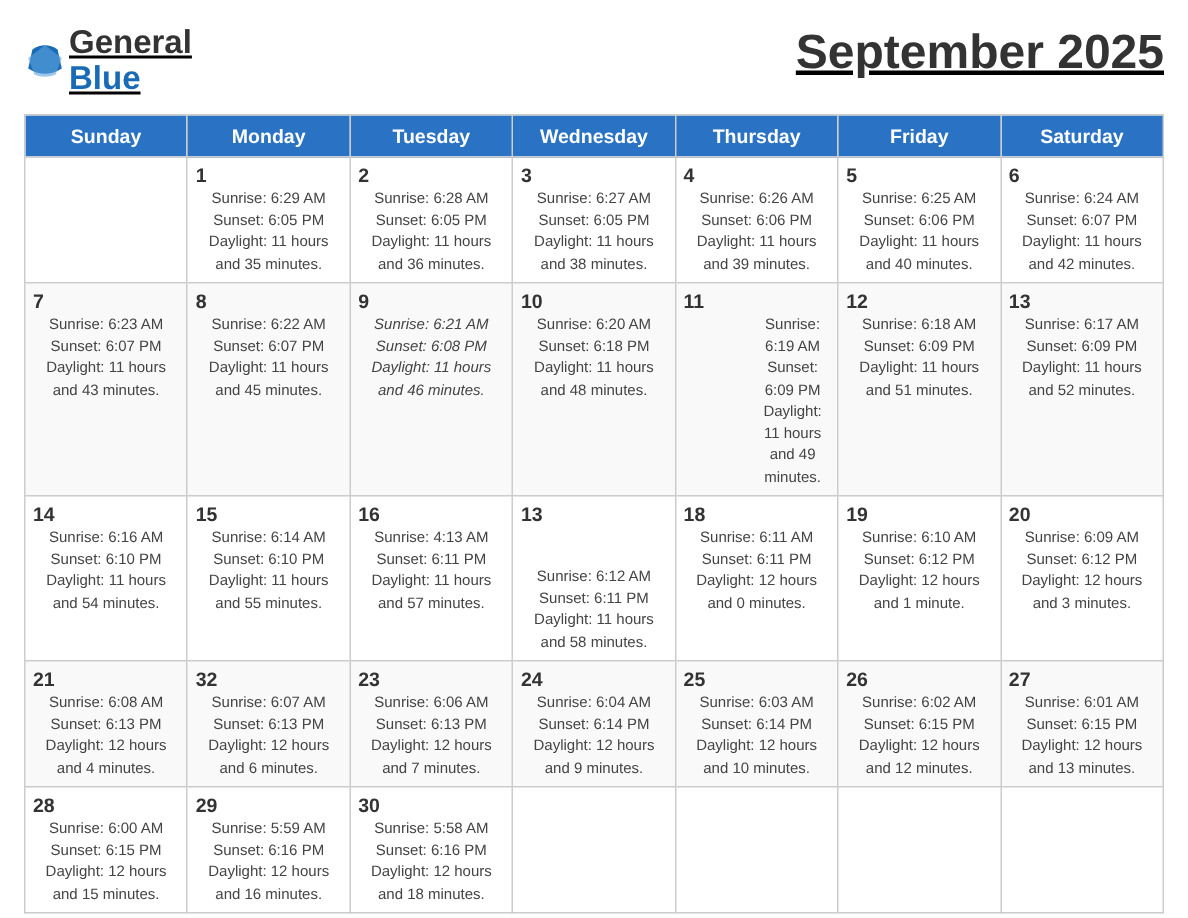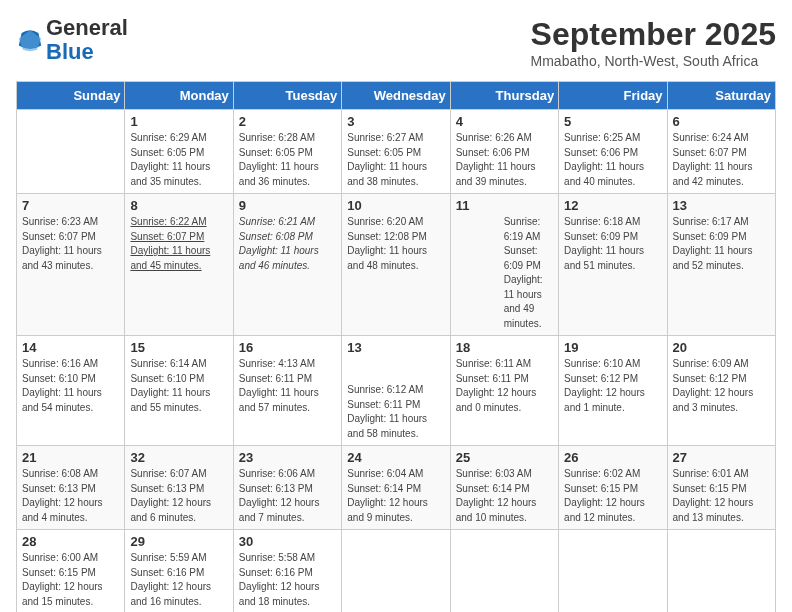--- a/index.html
+++ b/index.html
@@ -8,38 +8,40 @@
       background: #fff;
       width: 792px;
       min-height: 612px;
       padding: 16px;
     }
     .header {
       display: flex;
       justify-content: space-between;
       align-items: flex-start;
       margin-bottom: 12px;
+      text-decoration: underline;
     }
     .logo {
       display: flex;
       align-items: center;
     }
     .logo-text {
       font-size: 22px;
       font-weight: bold;
       color: #333;
       line-height: 1.1;
     }
     .logo-text .blue { color: #1a6bb5; }
     .logo-icon {
       width: 28px;
       height: 28px;
       margin-right: 2px;
     }
     .title-block {
+      text-align: right;
     }
     .month-title {
       font-size: 32px;
       font-weight: bold;
       color: #333;
     }
     .subtitle {
       font-size: 14px;
       color: #555;
     }
@@ -47,21 +49,21 @@
       width: 100%;
       border-collapse: collapse;
       table-layout: fixed;
     }
     thead tr th {
       background-color: #2a72c3;
       color: #fff;
       font-size: 13px;
       font-weight: bold;
       padding: 6px 4px;
-      text-align: right;
+      text-align: center;
       border: 1px solid #ccc;
     }
     tbody tr td {
       vertical-align: top;
       border: 1px solid #ccc;
       padding: 4px 5px;
       font-size: 10.5px;
       color: #333;
       height: 80px;
     }
@@ -69,20 +71,21 @@
       font-size: 13px;
       font-weight: bold;
       color: #333;
       display: block;
       margin-bottom: 2px;
     }
     .day-info {
       font-size: 10px;
       color: #444;
       line-height: 1.45;
+      text-align: center;
     }
     tbody tr:nth-child(even) {
       background: #f9f9f9;
     }
     tbody tr td.empty {
       background: #fff;
     }
   </style>
 </head>
 <body>
@@ -94,21 +97,20 @@
       <path d="M20 6 L36 18 L30 34 Q20 38 10 34 L4 18 Z" fill="#5ba3e0" opacity="0.6"></path>
     </svg>
     <div>
       <div class="logo-text">
         General<br><span class="blue">Blue</span>
       </div>
     </div>
   </div>
   <div class="title-block">
     <div class="month-title">September 2025</div>
-    <div class="subtitle">Mmabatho, North-West, South Africa</div>
   </div>
 </div>
 
 <table>
   <thead>
     <tr id="header-row">
         <th>Sunday</th>
         <th>Monday</th>
         <th>Tuesday</th>
         <th>Wednesday</th>
@@ -166,36 +168,36 @@
       <tr>
         <td>
           <span class="day-num">7</span>
           <div class="day-info" style="white-space: pre-line;">Sunrise: 6:23 AM
 Sunset: 6:07 PM
 Daylight: 11 hours
 and 43 minutes.</div>
         </td>
         <td>
           <span class="day-num">8</span>
-          <div class="day-info" style="white-space: pre-line; text-decoration: underline;">Sunrise: 6:22 AM
+          <div class="day-info" style="white-space: pre-line;">Sunrise: 6:22 AM
 Sunset: 6:07 PM
 Daylight: 11 hours
 and 45 minutes.</div>
         </td>
         <td>
           <span class="day-num">9</span>
           <div class="day-info" style="white-space: pre-line; font-style: italic;">Sunrise: 6:21 AM
 Sunset: 6:08 PM
 Daylight: 11 hours
 and 46 minutes.</div>
         </td>
         <td>
           <span class="day-num">10</span>
           <div class="day-info" style="white-space: pre-line;">Sunrise: 6:20 AM
-Sunset: 12:08 PM
+Sunset: 6:18 PM
 Daylight: 11 hours
 and 48 minutes.</div>
         </td>
         <td>
           <span class="day-num">11</span>
           <div class="day-info" style="white-space: pre-line; margin-left: 48px;">Sunrise: 6:19 AM
 Sunset: 6:09 PM
 Daylight: 11 hours
 and 49 minutes.</div>
         </td>

